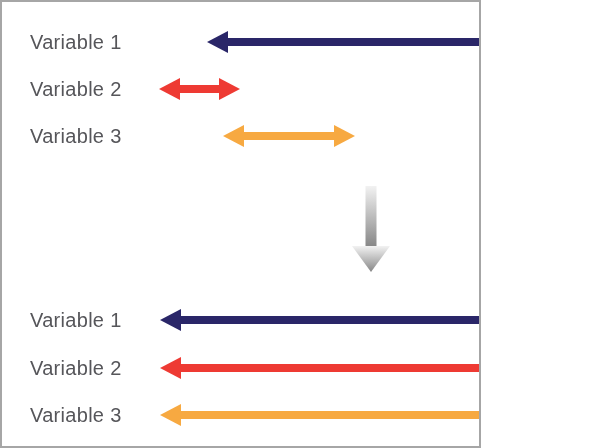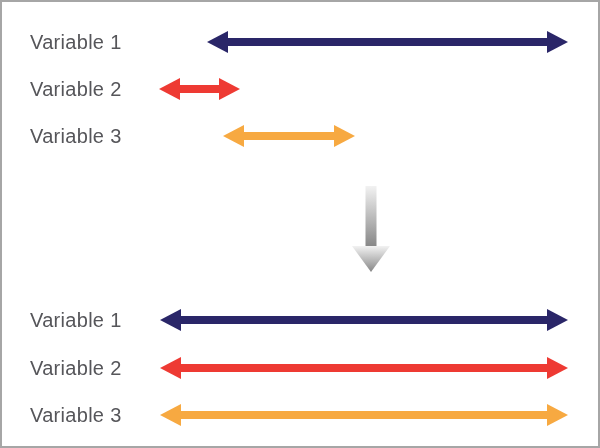--- a/index.html
+++ b/index.html
@@ -1,18 +1,18 @@
 <!DOCTYPE html>
 <html><head>
 <meta charset="utf-8">
 <style>
   html, body { margin: 0; padding: 0; background: #ffffff; }
   .frame {
     position: relative;
-    width: 600px;
+    width: 481px;
     height: 448px;
     box-sizing: border-box;
     border: 2px solid #a6a6a6;
     background: #ffffff;
     font-family: "Liberation Sans", sans-serif;
     overflow: hidden;
   }
   .row {
     position: absolute;
     left: 0;

